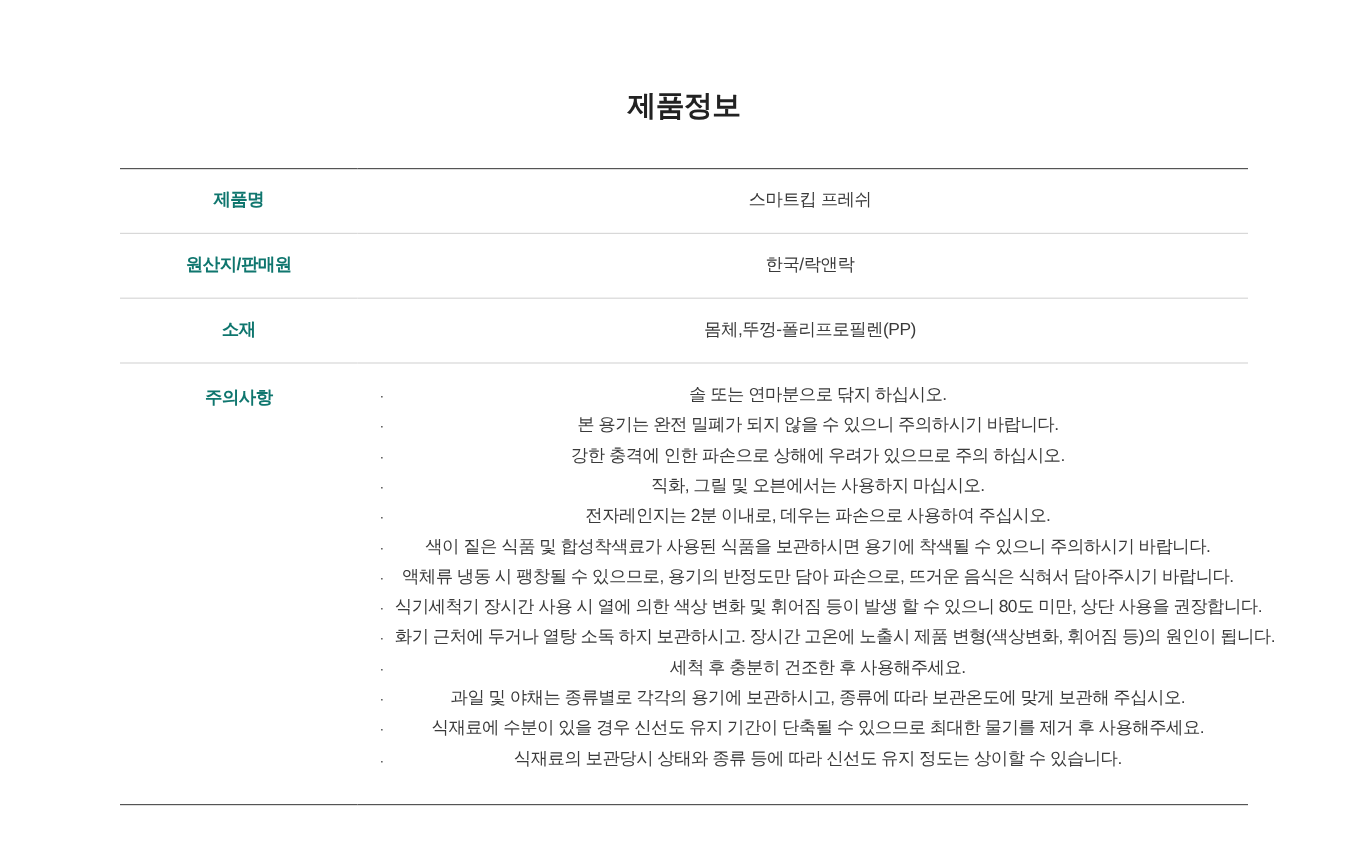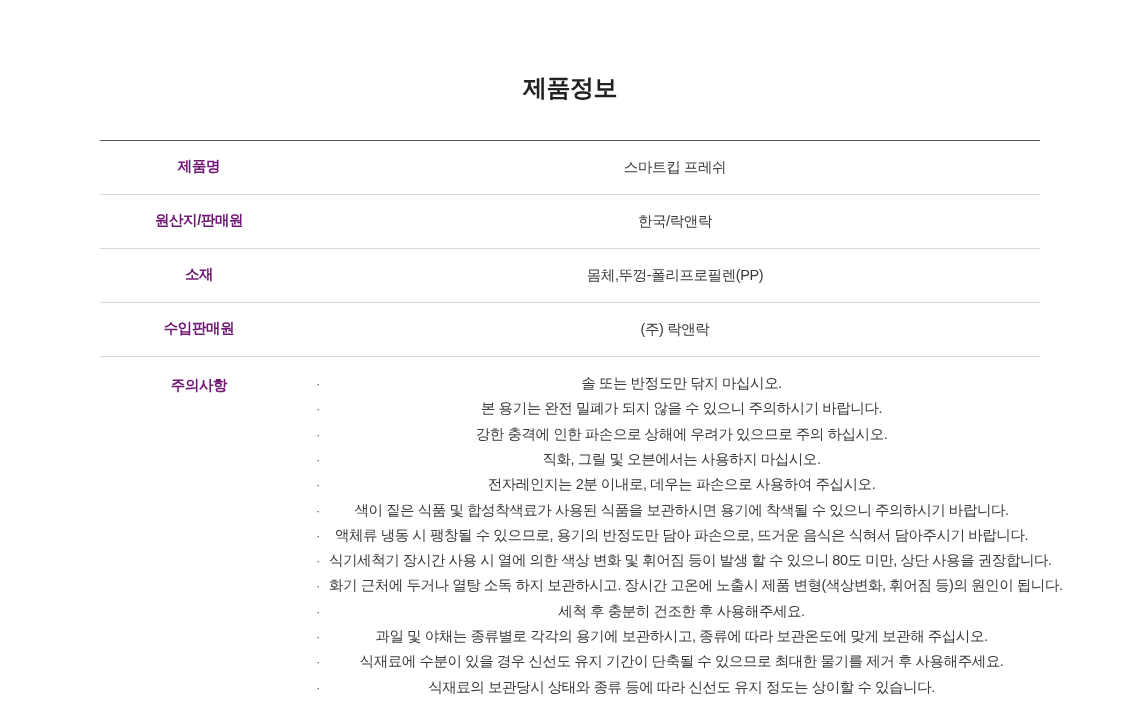--- a/index.html
+++ b/index.html
@@ -44,21 +44,21 @@
   }
   .spec-table tr.last-row {
     border-bottom: 1px solid #555555;
   }
   .spec-table th {
     width: 178px;
     text-align: center;
     vertical-align: top;
     font-size: 14.5px;
     font-weight: bold;
-    color: #701a75;
+    color: #0f766e;
     padding: 16px 10px 16px 10px;
     letter-spacing: -0.4px;
     white-space: nowrap;
   }
   .spec-table td {
     text-align: center;
     vertical-align: top;
     font-size: 14.5px;
     font-weight: normal;
     color: #3a3a3a;
@@ -110,29 +110,25 @@
         <td>스마트킵 프레쉬</td>
       </tr>
       <tr>
         <th>원산지/판매원</th>
         <td>한국/락앤락</td>
       </tr>
       <tr>
         <th>소재</th>
         <td>몸체,뚜껑-폴리프로필렌(PP)</td>
       </tr>
-      <tr>
-        <th>수입판매원</th>
-        <td>(주) 락앤락</td>
-      </tr>
       <tr class="notice-row last-row">
         <th>주의사항</th>
         <td>
           <ul class="notice-list">
-            <li><span class="bullet">·</span><span>솔 또는 반정도만 닦지 마십시오.</span></li>
+            <li><span class="bullet">·</span><span>솔 또는 연마분으로 닦지 하십시오.</span></li>
             <li><span class="bullet">·</span><span>본 용기는 완전 밀폐가 되지 않을 수 있으니 주의하시기 바랍니다.</span></li>
             <li><span class="bullet">·</span><span>강한 충격에 인한 파손으로 상해에 우려가 있으므로 주의 하십시오.</span></li>
             <li><span class="bullet">·</span><span>직화, 그릴 및 오븐에서는 사용하지 마십시오.</span></li>
             <li><span class="bullet">·</span><span>전자레인지는 2분 이내로, 데우는 파손으로 사용하여 주십시오.</span></li>
             <li><span class="bullet">·</span><span>색이 짙은 식품 및 합성착색료가 사용된 식품을 보관하시면 용기에 착색될 수 있으니 주의하시기 바랍니다.</span></li>
             <li><span class="bullet">·</span><span>액체류 냉동 시 팽창될 수 있으므로, 용기의 반정도만 담아 파손으로, 뜨거운 음식은 식혀서 담아주시기 바랍니다.</span></li>
             <li><span class="bullet">·</span><span>식기세척기 장시간 사용 시 열에 의한 색상 변화 및 휘어짐 등이 발생 할 수 있으니 80도 미만, 상단 사용을 권장합니다.</span></li>
             <li><span class="bullet">·</span><span>화기 근처에 두거나 열탕 소독 하지 보관하시고. 장시간 고온에 노출시 제품 변형(색상변화, 휘어짐 등)의 원인이 됩니다.</span></li>
             <li><span class="bullet">·</span><span>세척 후 충분히 건조한 후 사용해주세요.</span></li>
             <li><span class="bullet">·</span><span>과일 및 야채는 종류별로 각각의 용기에 보관하시고, 종류에 따라 보관온도에 맞게 보관해 주십시오.</span></li>

